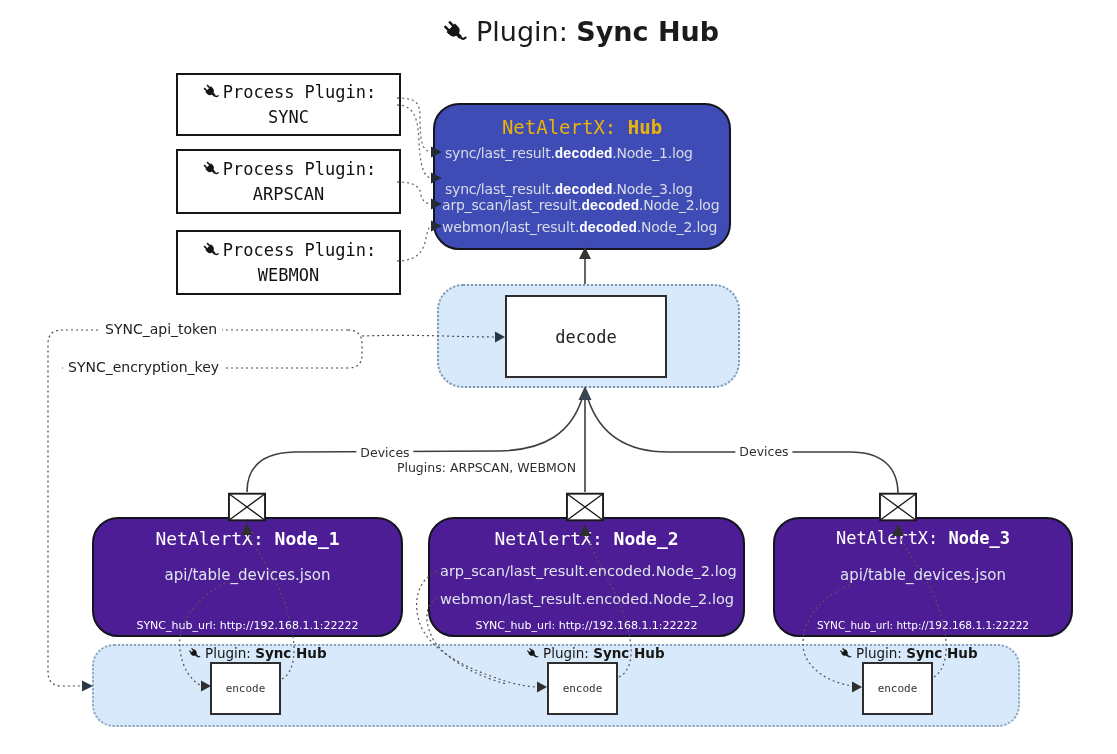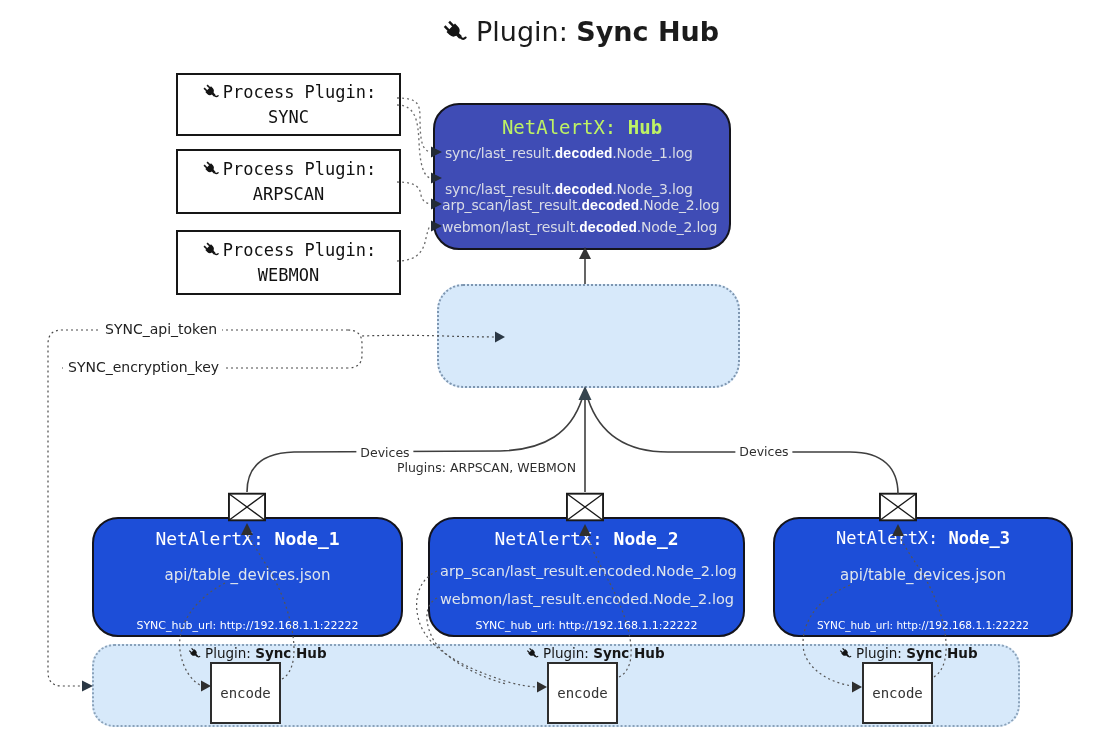--- a/index.html
+++ b/index.html
@@ -14,49 +14,49 @@
   .page-title b{font-weight:bold;}
   
   .proc-box{left:176px;width:221px;background:#fff;border:2px solid #161616;
     display:flex;flex-direction:column;align-items:center;justify-content:center;
     font-family:"DejaVu Sans Mono","Liberation Mono",monospace;font-size:17px;color:#111;}
   .proc-box .row1{display:flex;align-items:center;gap:2px;line-height:26px;}
   .proc-box .row2{line-height:25px;}
   
   .hub-box{left:433px;top:103px;width:298px;height:147px;background:#3f4cb5;
     border:2px solid #14141c;border-radius:26px;box-sizing:border-box;}
-  .hub-title{left:0;right:0;top:11px;text-align:center;color:#bef264;
+  .hub-title{left:0;right:0;top:11px;text-align:center;color:#eab308;
     font-family:"DejaVu Sans Mono","Liberation Mono",monospace;font-size:19px;}
   .hub-line{left:10px;height:18px;font-size:14px;letter-spacing:-0.2px;
     color:#d9dce6;white-space:nowrap;}
   .hub-line b{color:#ffffff;font-family:Liberation Mono, monospace;}
   .hub-url{left:433px;width:298px;top:80px;text-align:center;font-size:11px;color:#1d1d1d;}
   
   .decode-wrap{left:437px;top:284px;width:303px;height:104px;background:#d7e9fa;
     border:2px dotted #7e96b0;border-radius:26px;box-sizing:border-box;}
   .decode-box{left:505px;top:295px;width:162px;height:83px;background:#fff;
     border:2px solid #2d2d2d;box-sizing:border-box;display:flex;align-items:center;justify-content:center;
     font-family:"DejaVu Sans Mono","Liberation Mono",monospace;font-size:17px;color:#222;}
   
   .tok{background:#fff;font-size:14px;color:#222;padding:0 5px;white-space:nowrap;}
   
   .edge-label{background:#fff;font-size:12.5px;color:#2e2e2e;padding:0 4px;white-space:nowrap;}
   
-  .node-box{top:517px;height:120px;background:#1d4ed8;border:2px solid #14141c;
+  .node-box{top:517px;height:120px;background:#4c1d95;border:2px solid #14141c;
     border-radius:26px;box-sizing:border-box;}
   .node-title{left:0;right:0;top:9px;text-align:center;color:#fff;
     font-family:"DejaVu Sans Mono","Liberation Mono",monospace;font-size:18px;white-space:nowrap;}
   .node-file{color:#dfe5ec;font-size:15px;white-space:nowrap;height:18px;}
   .node-url{left:0;right:0;top:100px;text-align:center;color:#fff;font-size:11px;white-space:nowrap;}
   
   .band{left:92px;top:644px;width:928px;height:83px;background:#d7e9fa;
     border:2px dotted #8aa2ba;border-radius:22px;box-sizing:border-box;}
-  .encode-box{top:662px;width:71px;height:62px;background:#fff;border:2px solid #2d2d2d;
+  .encode-box{top:662px;width:71px;height:53px;background:#fff;border:2px solid #2d2d2d;
     box-sizing:border-box;display:flex;align-items:center;justify-content:center;
-    font-family:"DejaVu Sans Mono","Liberation Mono",monospace;font-size:14px;color:#333;}
+    font-family:"DejaVu Sans Mono","Liberation Mono",monospace;font-size:11px;color:#333;}
   .band-label{top:645px;display:flex;align-items:center;gap:3px;font-size:13.5px;color:#161616;white-space:nowrap;}
   
   .overlay{left:0;top:0;pointer-events:none;z-index:8;}
   .z2{z-index:2;} .z3{z-index:3;} .z4{z-index:4;} .z9{z-index:9;}
   .plug{width:20px;height:20px;flex:0 0 auto;}
 </style>
 </head>
 <body>
 
 <div class="canvas">
@@ -115,20 +115,21 @@
 
   <div class="abs hub-box z2">
     <div class="abs hub-title"><span>NetAlertX: </span><b>Hub</b></div>
     <div class="abs hub-line" style="top:40px;"><span>sync/last_result.</span><b>decoded</b><span>.Node_1.log</span></div>
     <div class="abs hub-line" style="top:76px;"><span>sync/last_result.</span><b>decoded</b><span>.Node_3.log</span></div>
     <div class="abs hub-line" style="top:92px;left:7px;"><span>arp_scan/last_result.</span><b>decoded</b><span>.Node_2.log</span></div>
     <div class="abs hub-line" style="top:114px;left:7px;"><span>webmon/last_result.</span><b>decoded</b><span>.Node_2.log</span></div>
   </div>
 
   <div class="abs decode-wrap z2"></div>
+  <div class="abs decode-box z3">decode</div>
 
   <div class="abs tok z9" style="left:100px;top:321px;">SYNC_api_token</div>
   <div class="abs tok z9" style="left:63px;top:359px;">SYNC_encryption_key</div>
 
   <div class="abs edge-label z9" style="left:385px;top:445px;transform:translateX(-50%);">Devices</div>
   <div class="abs edge-label z9" style="left:764px;top:444px;transform:translateX(-50%);">Devices</div>
   <div class="abs edge-label z9" style="left:580px;top:460px;transform:translateX(-100%);">Plugins: ARPSCAN, WEBMON</div>
 
   <div class="abs node-box z2" style="left:92px;width:311px;">
     <div class="abs node-title"><span>NetAlertX: </span><b>Node_1</b></div>

